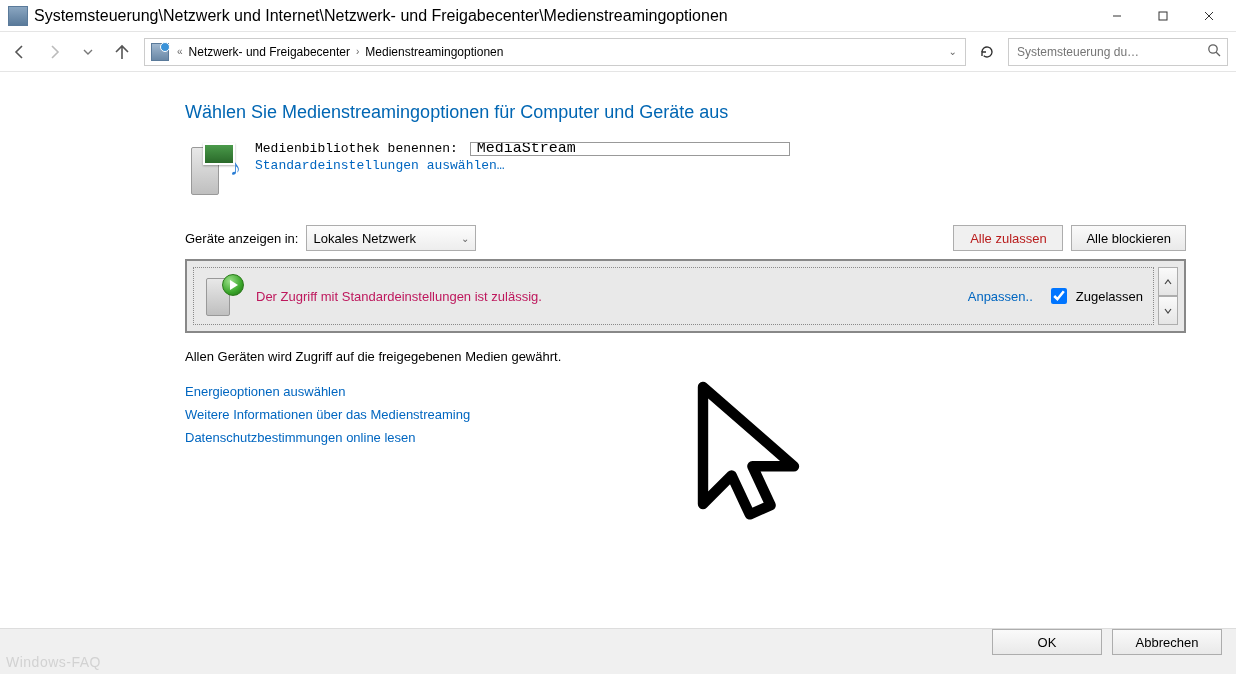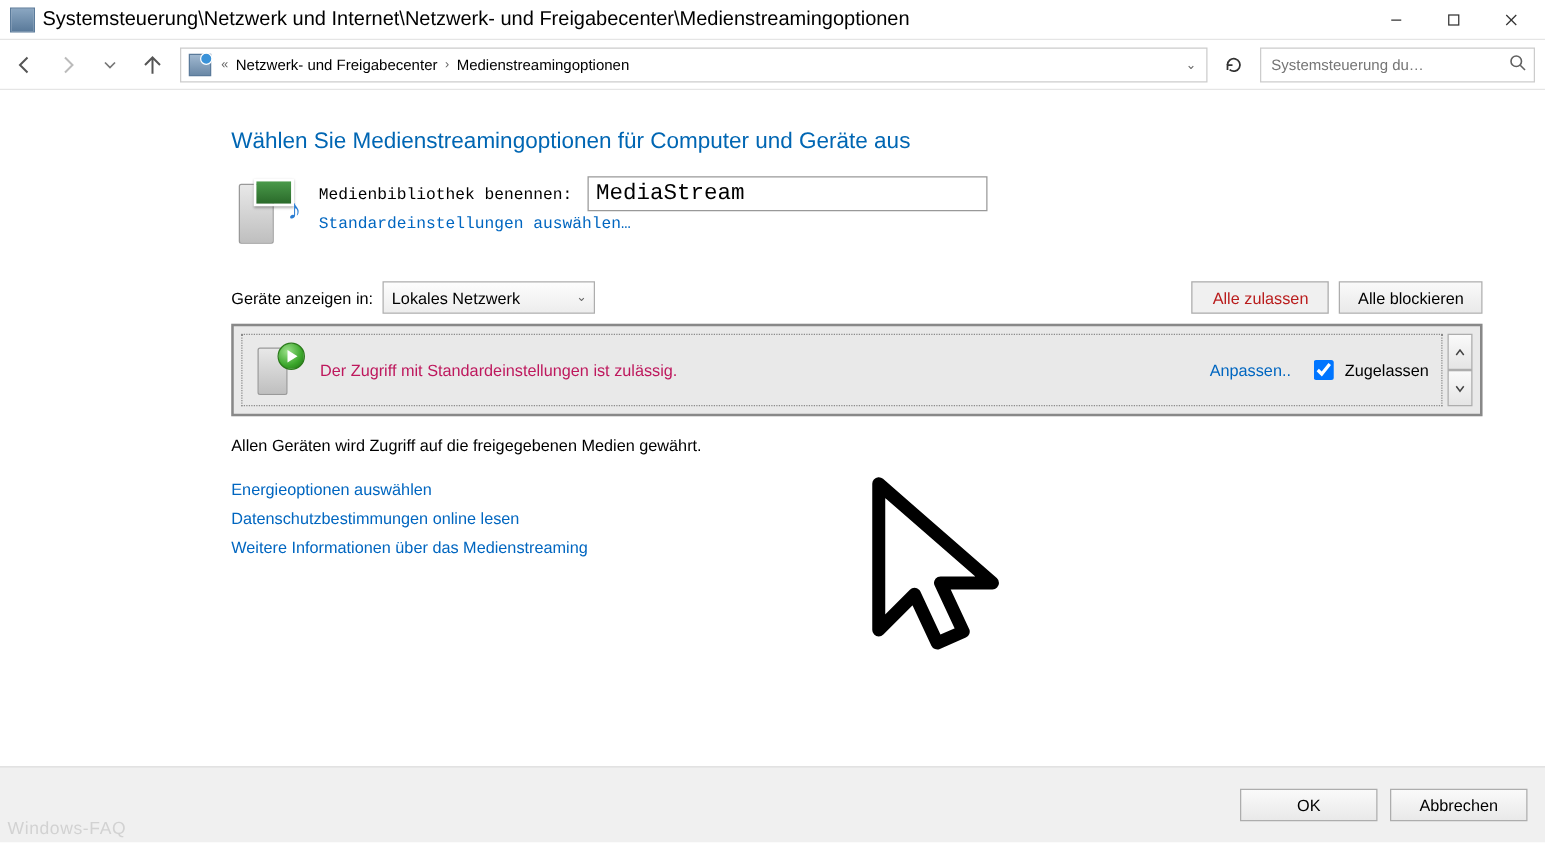--- a/index.html
+++ b/index.html
@@ -124,25 +124,25 @@
     background: linear-gradient(#4a9a4a,#2a6a2a);
     border:2px solid #fff; box-shadow:0 1px 2px rgba(0,0,0,.3);
   }
   .media-icon-large .note {
     position:absolute; right:0; top:14px; color:#2a7dd4; font-size:22px;
   }
   .library-fields { display:flex; flex-direction:column; gap:2px;font-family:Liberation Mono, monospace; }
   .library-name-row { display:flex; align-items:center; gap:12px; }
   .library-label { font-size: 13px; color:#000; }
   .library-input {
-    width: 320px; height: 28px;
+    width: 320px; height: 14px;
     border: 1px solid #999;
     padding: 2px 6px;
     font-family: inherit;
-    font-size: 18px;
+    font-size: 15px;
     outline: none;
   }
   .link { color:#0066c0; font-size:13px; cursor:default; }
 
   .device-controls {
     display:flex; align-items:center; gap:8px;
     margin-bottom: 8px;
   }
   .device-label { font-size:13px; }
   .combo {
@@ -214,24 +214,24 @@
     flex:1; border:1px solid #adadad;
     background: linear-gradient(#fafafa,#e5e5e5);
     display:flex; align-items:center; justify-content:center;
     font-size:10px; color:#444;
   }
   .info-text { font-size:13px; margin-bottom:20px; }
   .links-col { display:flex; flex-direction:column; gap:8px; }
 
   .footer {
     position:absolute; left:0; right:0; bottom:0;
-    height: 61px;
+    height: 46px;
     background:#f0f0f0;
     border-top:1px solid #ddd;
-    display:flex; align-items:center; justify-content:flex-end;
+    display:flex; justify-content:flex-end;
     gap:10px; padding:0 14px;
   }
 
   .cursor-overlay {
     position:absolute;
     left: 690px; top: 380px;
     pointer-events:none;
   }
   .cursor-overlay svg { width: 130px; height: 170px; }
 
@@ -374,22 +374,22 @@
             <path d="M1 2 L4 6 L7 2" fill="none" stroke="#444" stroke-width="1.2"></path>
           </svg>
       </div>
     </div>
   </div>
 
   <div class="info-text">Allen Geräten wird Zugriff auf die freigegebenen Medien gewährt.</div>
 
   <div class="links-col">
     <span class="link">Energieoptionen auswählen</span>
+    <span class="link">Weitere Informationen über das Medienstreaming</span>
     <span class="link">Datenschutzbestimmungen online lesen</span>
-    <span class="link">Weitere Informationen über das Medienstreaming</span>
   </div>
 </div>
 
 <div class="footer">
   <button class="btn">OK</button>
   <button class="btn">Abbrechen</button>
 </div>
 
 <div class="watermark">Windows-FAQ</div>
 

